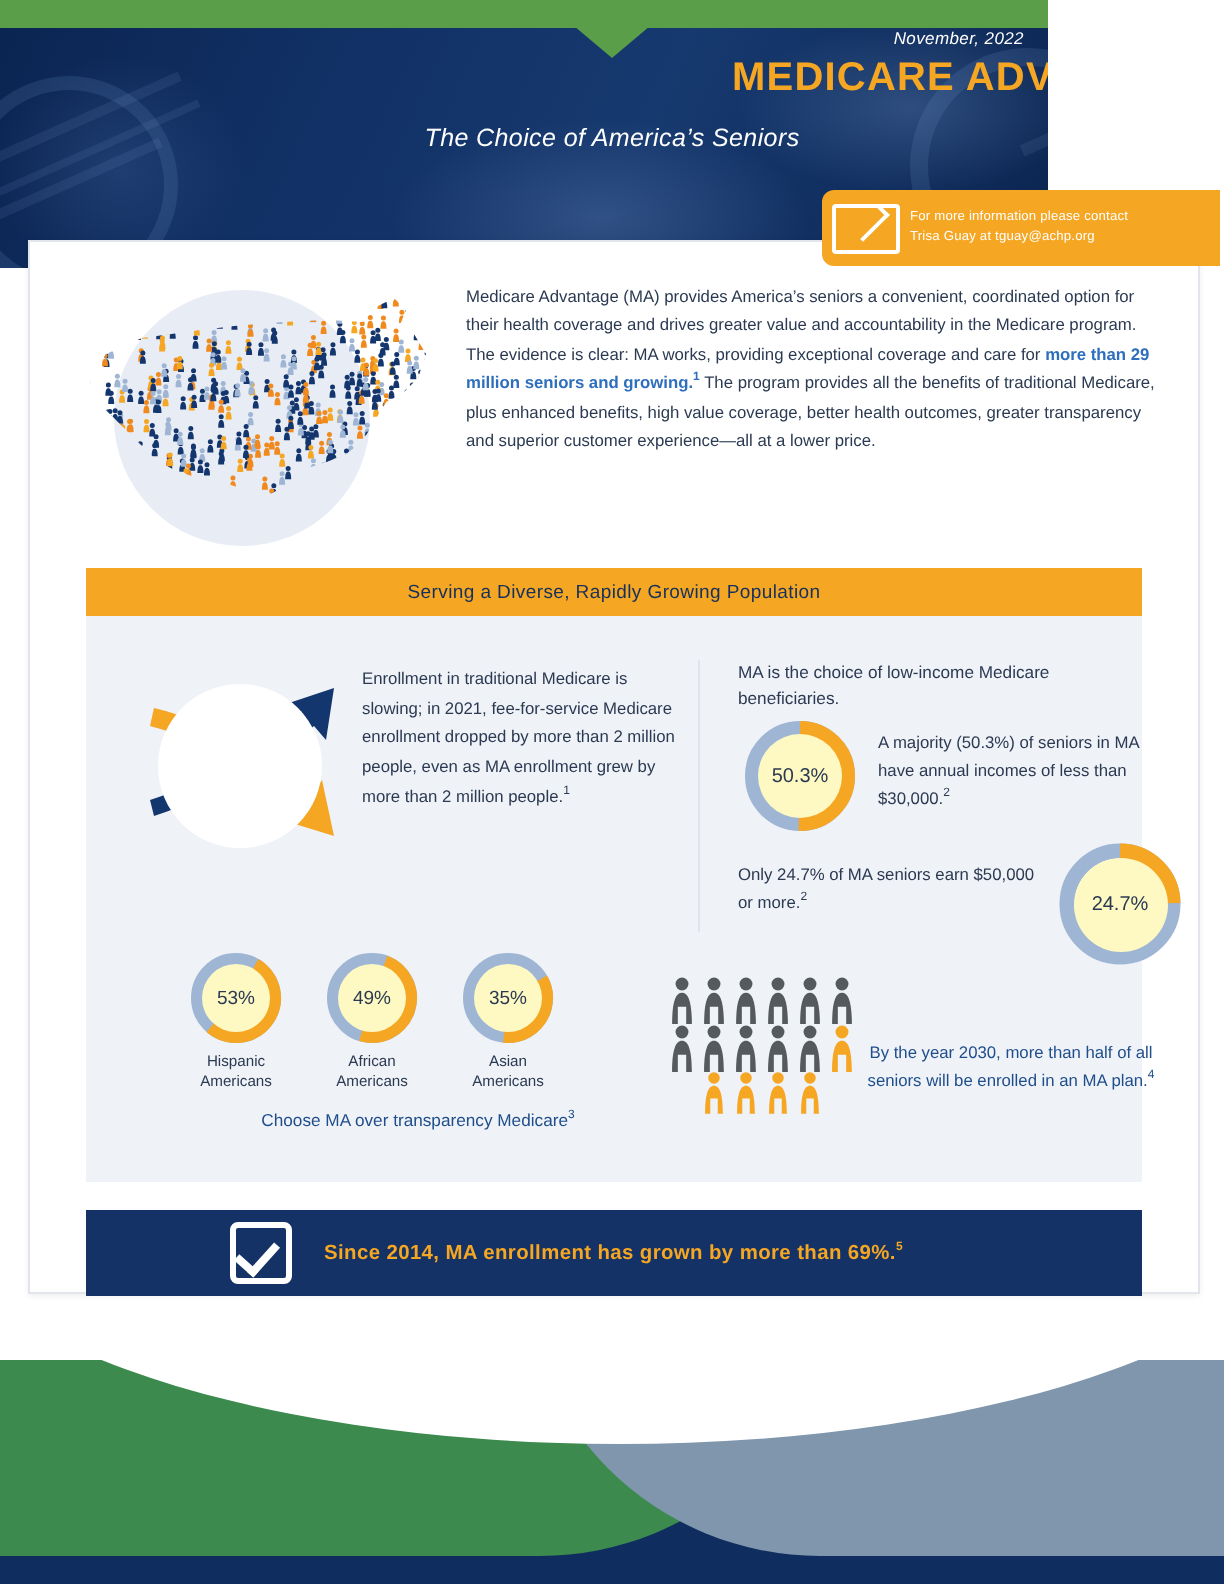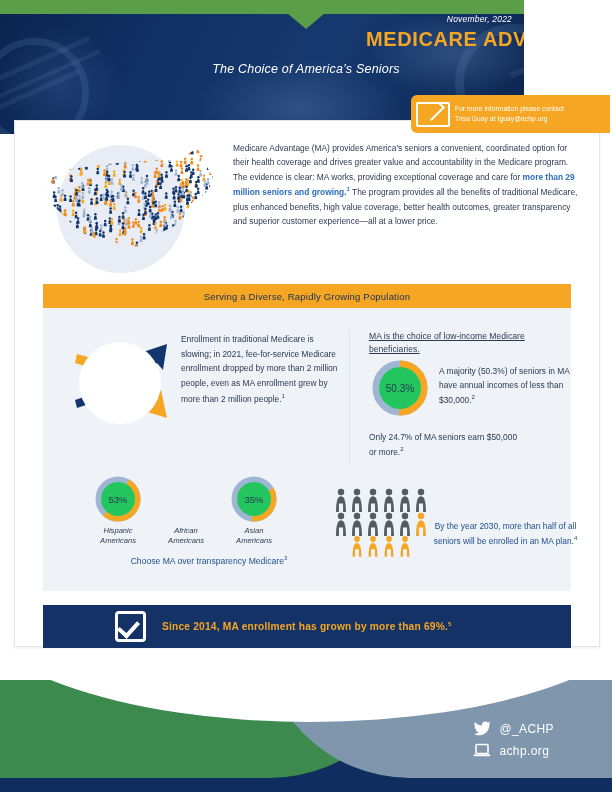--- a/index.html
+++ b/index.html
@@ -80,42 +80,42 @@
   .arrows{position:absolute;left:26px;top:24px;width:110px;height:100px;}
   .arrow-circle{position:absolute;left:10px;top:10px;width:82px;height:82px;border-radius:50%;background:#fff;}
   .enroll-txt{position:absolute;left:138px;top:24px;width:160px;color:#2b3a52;
     font-size:8.4px;line-height:1.74;}
 
   
   .vdiv{position:absolute;left:306px;top:22px;width:1px;height:136px;background:#dfe4ec;}
 
   
   .inc-head{position:absolute;left:326px;top:22px;width:200px;color:#2b3a52;
-    font-size:8.6px;line-height:1.55;font-weight:normal;text-decoration:underline;}
+    font-size:8.6px;line-height:1.55;font-weight:normal;}
   .donut{position:relative;border-radius:50%;}
-  .donut .hole{position:absolute;border-radius:50%;background:#22c55e;display:flex;
+  .donut .hole{position:absolute;border-radius:50%;background:#fef9c3;display:flex;
     align-items:center;justify-content:center;}
   .donut .val{color:#2b3a52;font-weight:normal;}
   .d503{position:absolute;left:329px;top:52px;width:56px;height:56px;}
   .d503 .hole{left:7px;top:7px;width:42px;height:42px;}
   .d503 .val{font-size:10px;}
   .inc-txt1{position:absolute;left:396px;top:56px;width:140px;color:#2b3a52;
     font-size:8.4px;line-height:1.68;}
   .inc-txt2{position:absolute;left:326px;top:122px;width:150px;color:#2b3a52;
     font-size:8.4px;line-height:1.68;}
   .d247{position:absolute;left:486px;top:113px;width:62px;height:62px;}
   .d247 .hole{left:7.5px;top:7.5px;width:47px;height:47px;}
   .d247 .val{font-size:10px;}
 
   
   .mini-row{position:absolute;left:52px;top:168px;width:230px;height:78px;}
   .mini{position:absolute;width:46px;height:46px;}
   .mini .hole{left:6px;top:6px;width:34px;height:34px;}
   .mini .val{font-size:9.5px;text-align:center;}
-  .mini-lab{position:absolute;width:76px;text-align:center;color:#2b3a52;font-size:7.6px;line-height:1.35;font-style:italic;}
+  .mini-lab{position:absolute;width:76px;text-align:center;color:#2b3a52;font-size:7.6px;line-height:1.35;}
   .mini-foot{position:absolute;left:36px;top:247px;width:260px;text-align:center;
     color:#1f4e8c;font-size:8.6px;}
 
   
   .ppl{position:absolute;left:290px;top:178px;width:96px;height:72px;}
   .ppl-txt1{position:absolute;left:390px;top:182px;width:150px;text-align:center;
     color:#2b3a52;font-size:8.4px;line-height:1.6;}
   .ppl-txt2{position:absolute;left:380px;top:212px;width:165px;text-align:center;
     color:#1f4e8c;font-size:8.4px;line-height:1.65;}
 
@@ -2317,37 +2317,55 @@
             <span class="val">50.3%</span>
           </div>
       </div>
       <div class="inc-txt1">
         <span>A majority (50.3%) of seniors in MA have annual incomes of less than $30,000.</span><sup>2</sup>
       </div>
 
       <div class="inc-txt2">
         <span>Only 24.7% of MA seniors earn $50,000 or more.</span><sup>2</sup>
       </div>
+      <div class="donut d247">
+        <svg width="62" height="62" viewBox="0 0 62 62">
+          <circle cx="31" cy="31" r="26.5" fill="none" stroke="#9fb5d4" stroke-width="7.5"></circle>
+          <circle cx="31" cy="31" r="26.5" fill="none" stroke="#f5a623" stroke-width="7.5" stroke-dasharray="41.1 125.4" transform="rotate(-90 31 31)"></circle>
+        </svg>
+        <div class="hole">
+            <span class="val">24.7%</span>
+          </div>
+      </div>
 
       <div class="mini-row">
 
         <div class="donut mini" style="left:0px;top:0px;">
           <svg width="46" height="46" viewBox="0 0 46 46">
             <circle cx="23" cy="23" r="19.5" fill="none" stroke="#9fb5d4" stroke-width="6"></circle>
             <circle cx="23" cy="23" r="19.5" fill="none" stroke="#f5a623" stroke-width="6" stroke-dasharray="64.9 57.6" transform="rotate(-60 23 23)"></circle>
           </svg>
           <div class="hole">
               <span class="val">53%</span>
             </div>
         </div>
         <div class="mini-lab" style="left:-15px;top:50px;">
           <div>Hispanic</div>
           <div>Americans</div>
         </div>
 
+        <div class="donut mini" style="left:68px;top:0px;">
+          <svg width="46" height="46" viewBox="0 0 46 46">
+            <circle cx="23" cy="23" r="19.5" fill="none" stroke="#9fb5d4" stroke-width="6"></circle>
+            <circle cx="23" cy="23" r="19.5" fill="none" stroke="#f5a623" stroke-width="6" stroke-dasharray="60.0 62.5" transform="rotate(-70 23 23)"></circle>
+          </svg>
+          <div class="hole">
+              <span class="val">49%</span>
+            </div>
+        </div>
         <div class="mini-lab" style="left:53px;top:50px;">
           <div>African</div>
           <div>Americans</div>
         </div>
 
         <div class="donut mini" style="left:136px;top:0px;">
           <svg width="46" height="46" viewBox="0 0 46 46">
             <circle cx="23" cy="23" r="19.5" fill="none" stroke="#9fb5d4" stroke-width="6"></circle>
             <circle cx="23" cy="23" r="19.5" fill="none" stroke="#f5a623" stroke-width="6" stroke-dasharray="42.9 79.6" transform="rotate(-30 23 23)"></circle>
           </svg>
@@ -2448,37 +2466,14 @@
     </div>
   </div>
 
   <div class="ftr">
     <div class="ftr-navy"></div>
     <div class="ftr-arc-g"></div>
     <div class="ftr-arc-b"></div>
     <div class="ftr-arc-w"></div>
 
 
-    <div class="social">
-      <div class="srow">
-        <div class="sico">
-          <svg width="18" height="15" viewBox="0 0 18 15">
-            <path d="M17.5,1.9c-0.6,0.3-1.3,0.5-2,0.6c0.7-0.4,1.3-1.1,1.5-1.9c-0.7,0.4-1.4,0.7-2.2,0.9C14.2,0.8,13.3,0.4,12.3,0.4
-                     c-1.9,0-3.5,1.6-3.5,3.5c0,0.3,0,0.5,0.1,0.8C6.1,4.5,3.6,3.2,1.9,1.1C1.6,1.6,1.4,2.2,1.4,2.9c0,1.2,0.6,2.3,1.5,2.9
-                     C2.4,5.8,1.9,5.6,1.5,5.4c0,0,0,0,0,0c0,1.7,1.2,3.1,2.8,3.4C4,8.9,3.7,8.9,3.4,8.9c-0.2,0-0.4,0-0.6-0.1c0.4,1.4,1.7,2.4,3.2,2.4
-                     c-1.2,0.9-2.7,1.5-4.3,1.5c-0.3,0-0.6,0-0.8,0c1.5,1,3.4,1.6,5.4,1.6c6.5,0,10-5.4,10-10c0-0.2,0-0.3,0-0.5
-                     C16.5,3.2,17.1,2.6,17.5,1.9z" fill="#ffffff"></path>
-          </svg>
-        </div>
-        <div class="slab">@_ACHP</div>
-      </div>
-      <div class="srow">
-        <div class="sico">
-          <svg width="18" height="15" viewBox="0 0 18 15">
-            <rect x="3" y="1.5" width="12" height="9" rx="1" fill="none" stroke="#fff" stroke-width="1.6"></rect>
-            <rect x="0.6" y="11.2" width="16.8" height="2" rx="1" fill="#fff"></rect>
-          </svg>
-        </div>
-        <div class="slab">achp.org</div>
-      </div>
-    </div>
   </div>
 </div>
 
 </body></html>

